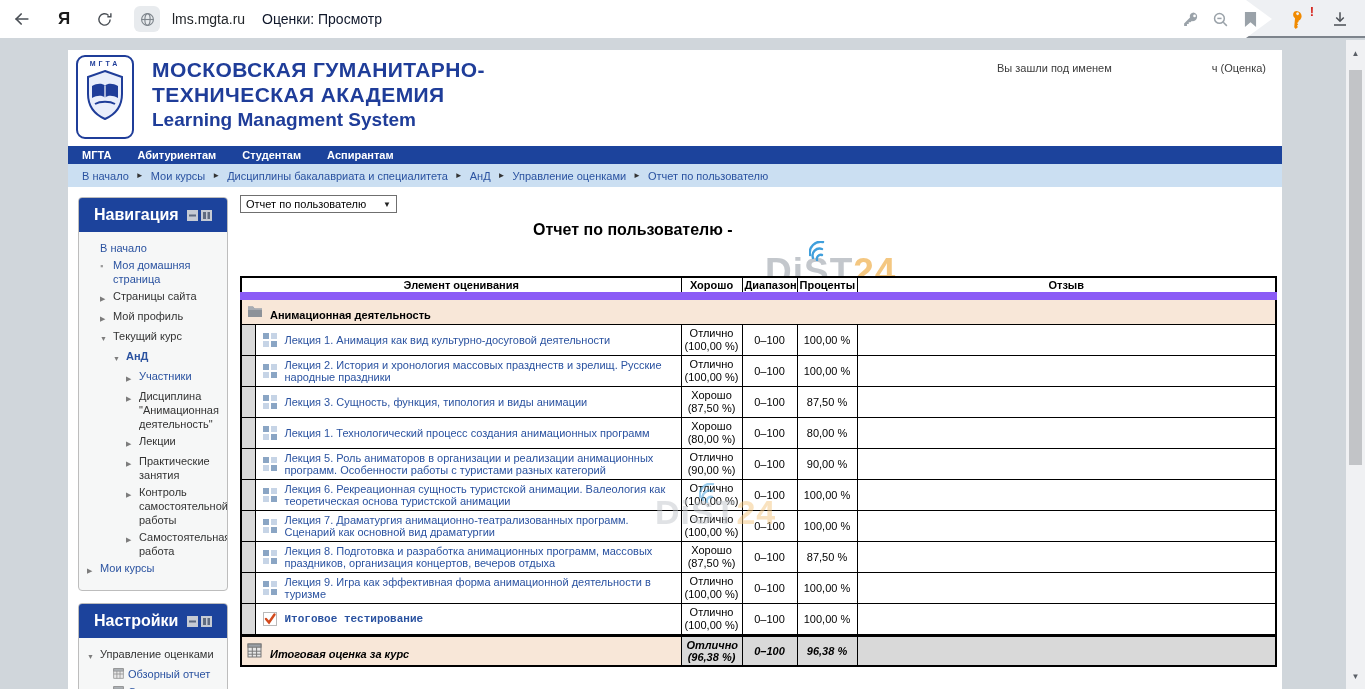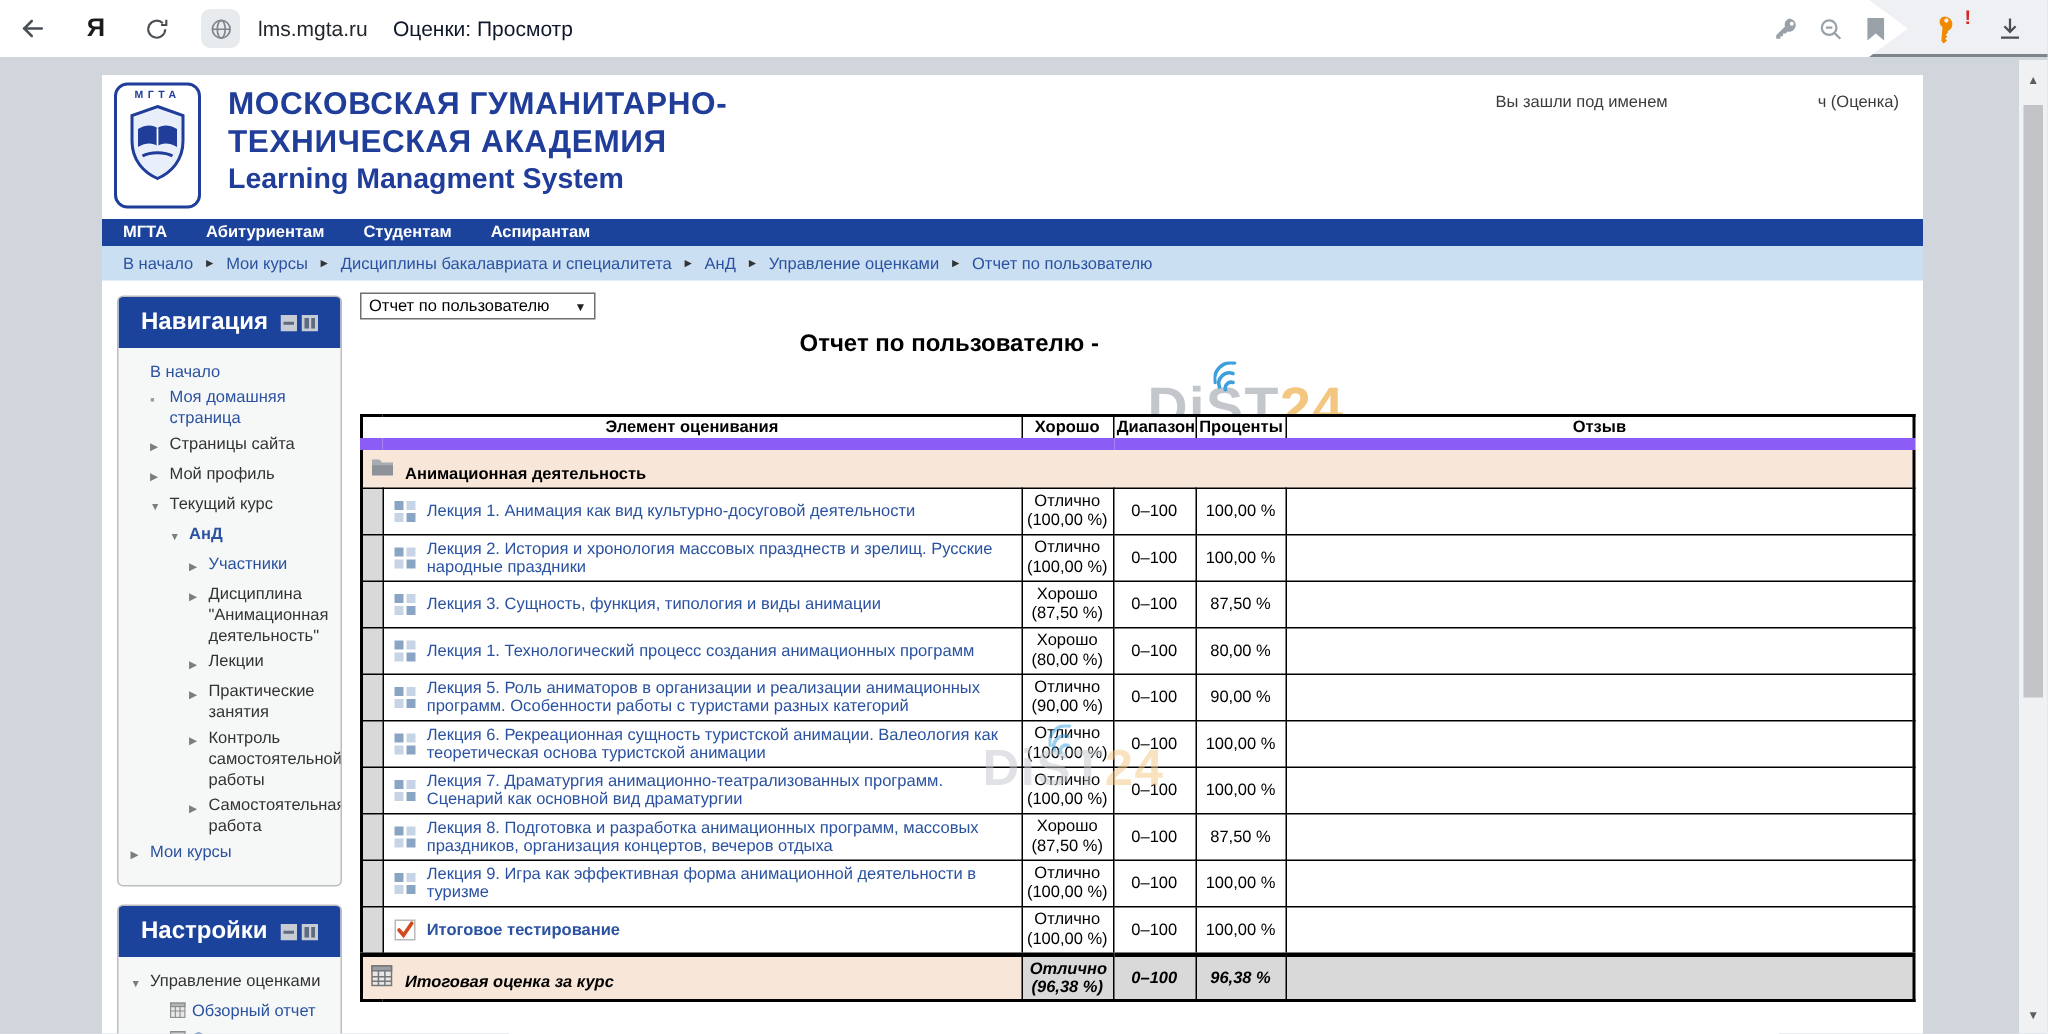--- a/index.html
+++ b/index.html
@@ -599,21 +599,21 @@
           <tr class="item-row">
             <td class="indent"></td>
             <td class="item-title">
               <div class="row-inner">
                 <span class="ticon">
                   <svg width="16" height="16" viewBox="0 0 16 16">
                     <rect x="1.5" y="1.5" width="13" height="13" fill="#fff" stroke="#b9b9b9"></rect>
                     <path d="M4 8 L7 11.5 L12.5 3.5" fill="none" stroke="#d2491c" stroke-width="2.4" stroke-linecap="round"></path>
                   </svg>
                 </span>
-                <span class="item-link" style="font-weight: bold;">Итоговое тестирование</span>
+                <span class="item-link" style="font-weight: bold; font-family: Liberation Mono, monospace;">Итоговое тестирование</span>
               </div>
             </td>
             <td class="c">
               <div>Отлично</div>
               <div>(100,00 %)</div>
             </td>
             <td class="c">0–100</td>
             <td class="c">100,00 %</td>
             <td></td>
           </tr>

